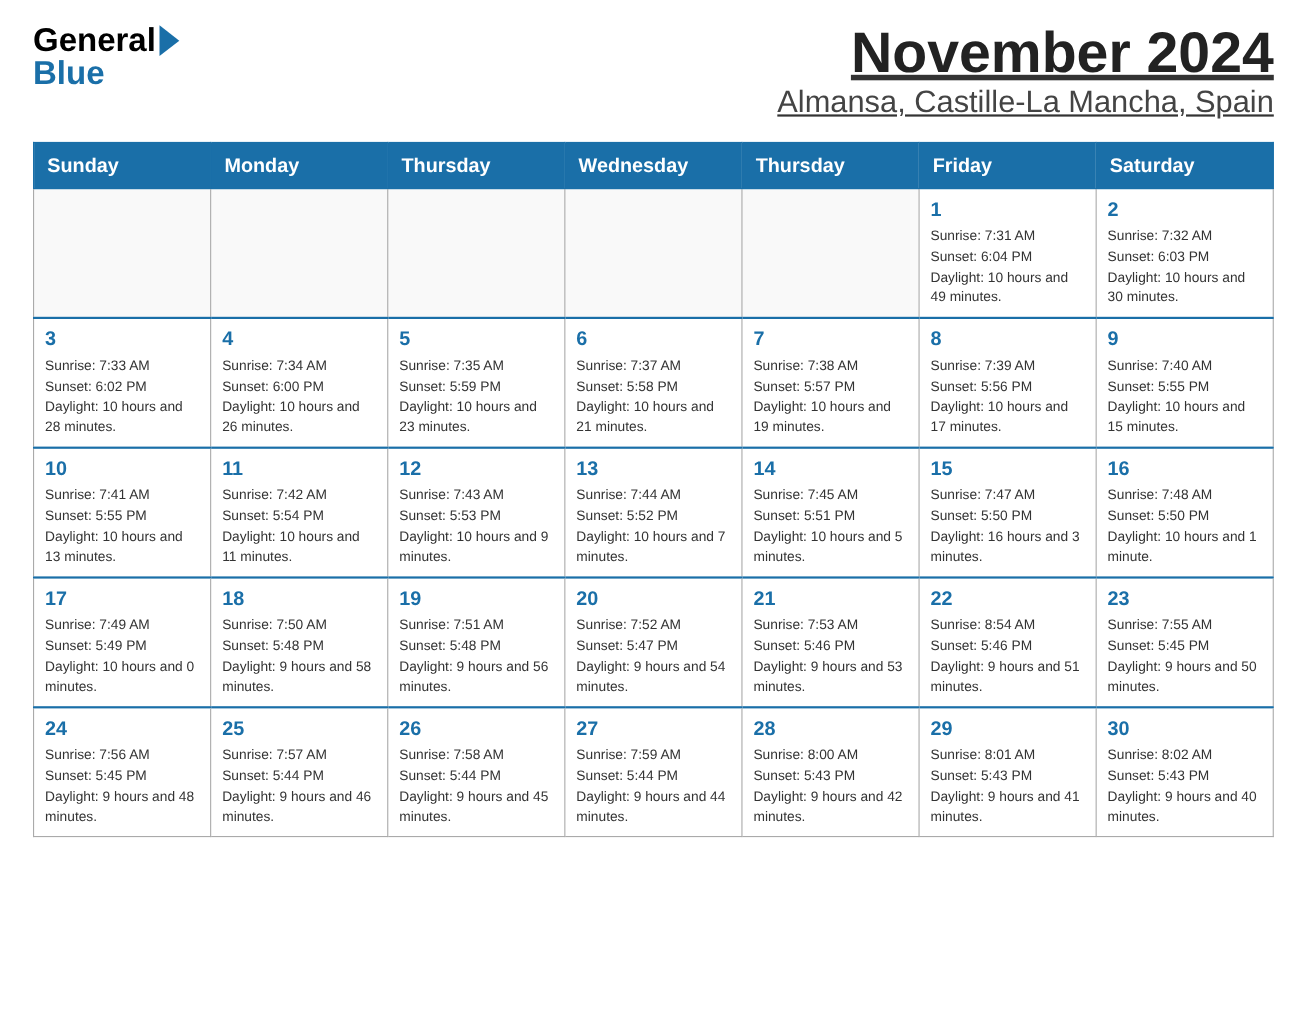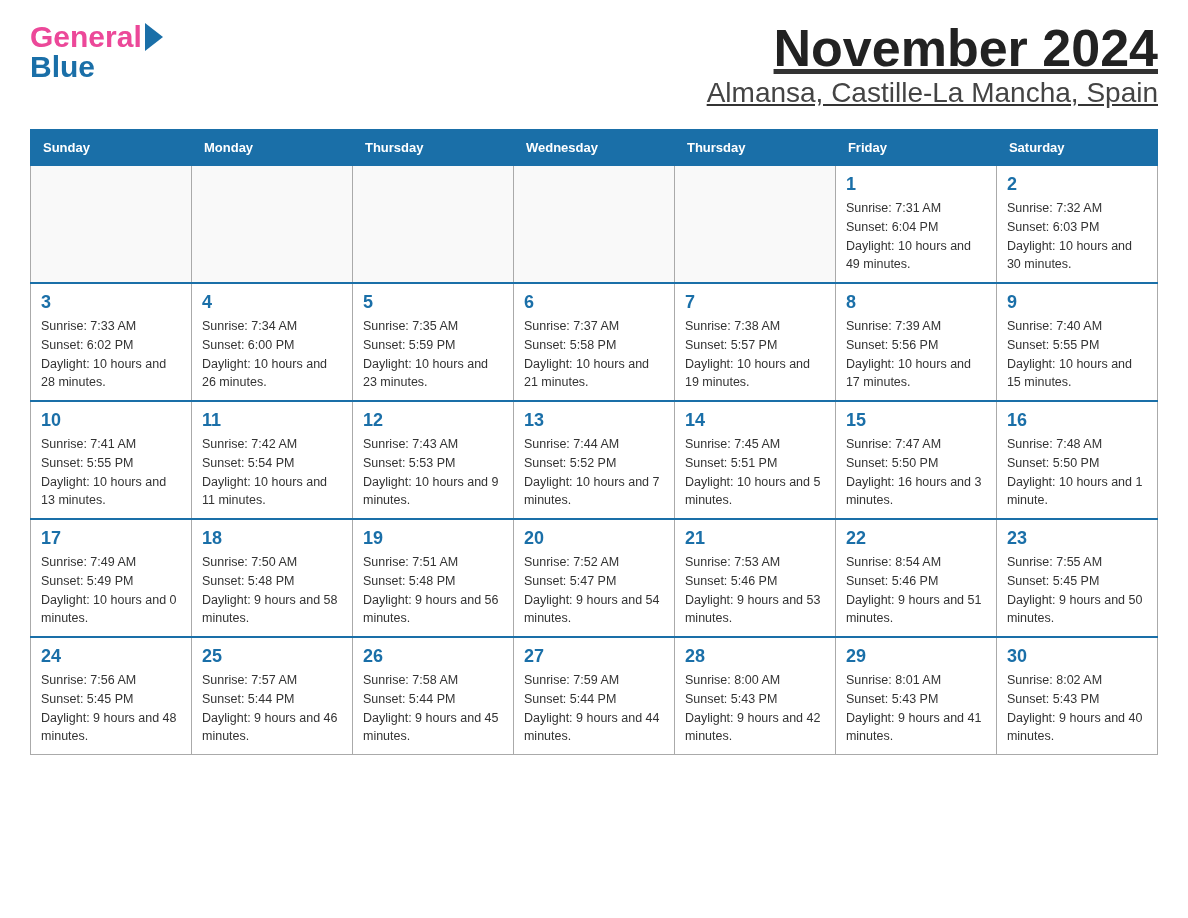--- a/index.html
+++ b/index.html
@@ -37,21 +37,21 @@
       font-weight: normal;
       color: #444;
     }
     .calendar {
       width: 100%;
       border-collapse: collapse;
     }
     .calendar thead tr th {
       background-color: #1a6fa8;
       color: #fff;
-      font-size: 13px;
+      font-size: 18px;
       font-weight: bold;
       padding: 10px 12px;
       text-align: left;
       border: 1px solid #1a6fa8;
     }
     .calendar tbody tr td {
       vertical-align: top;
       border: 1px solid #aaa;
       padding: 8px 10px;
       width: 14.285%;
@@ -78,21 +78,21 @@
     .row-separator td {
       border-top: 2px solid #1a6fa8 !important;
     }
     .logo-top {
       display: flex;
       align-items: center;
     }
     .logo-text-general {
       font-size: 30px;
       font-weight: bold;
-      color: #ec4899;
+      color: #000000;
     }
     .logo-triangle {
       display: inline-block;
       width: 0;
       height: 0;
       border-top: 14px solid transparent;
       border-bottom: 14px solid transparent;
       border-left: 18px solid #1a6fa8;
       margin-left: 3px;
       vertical-align: middle;

